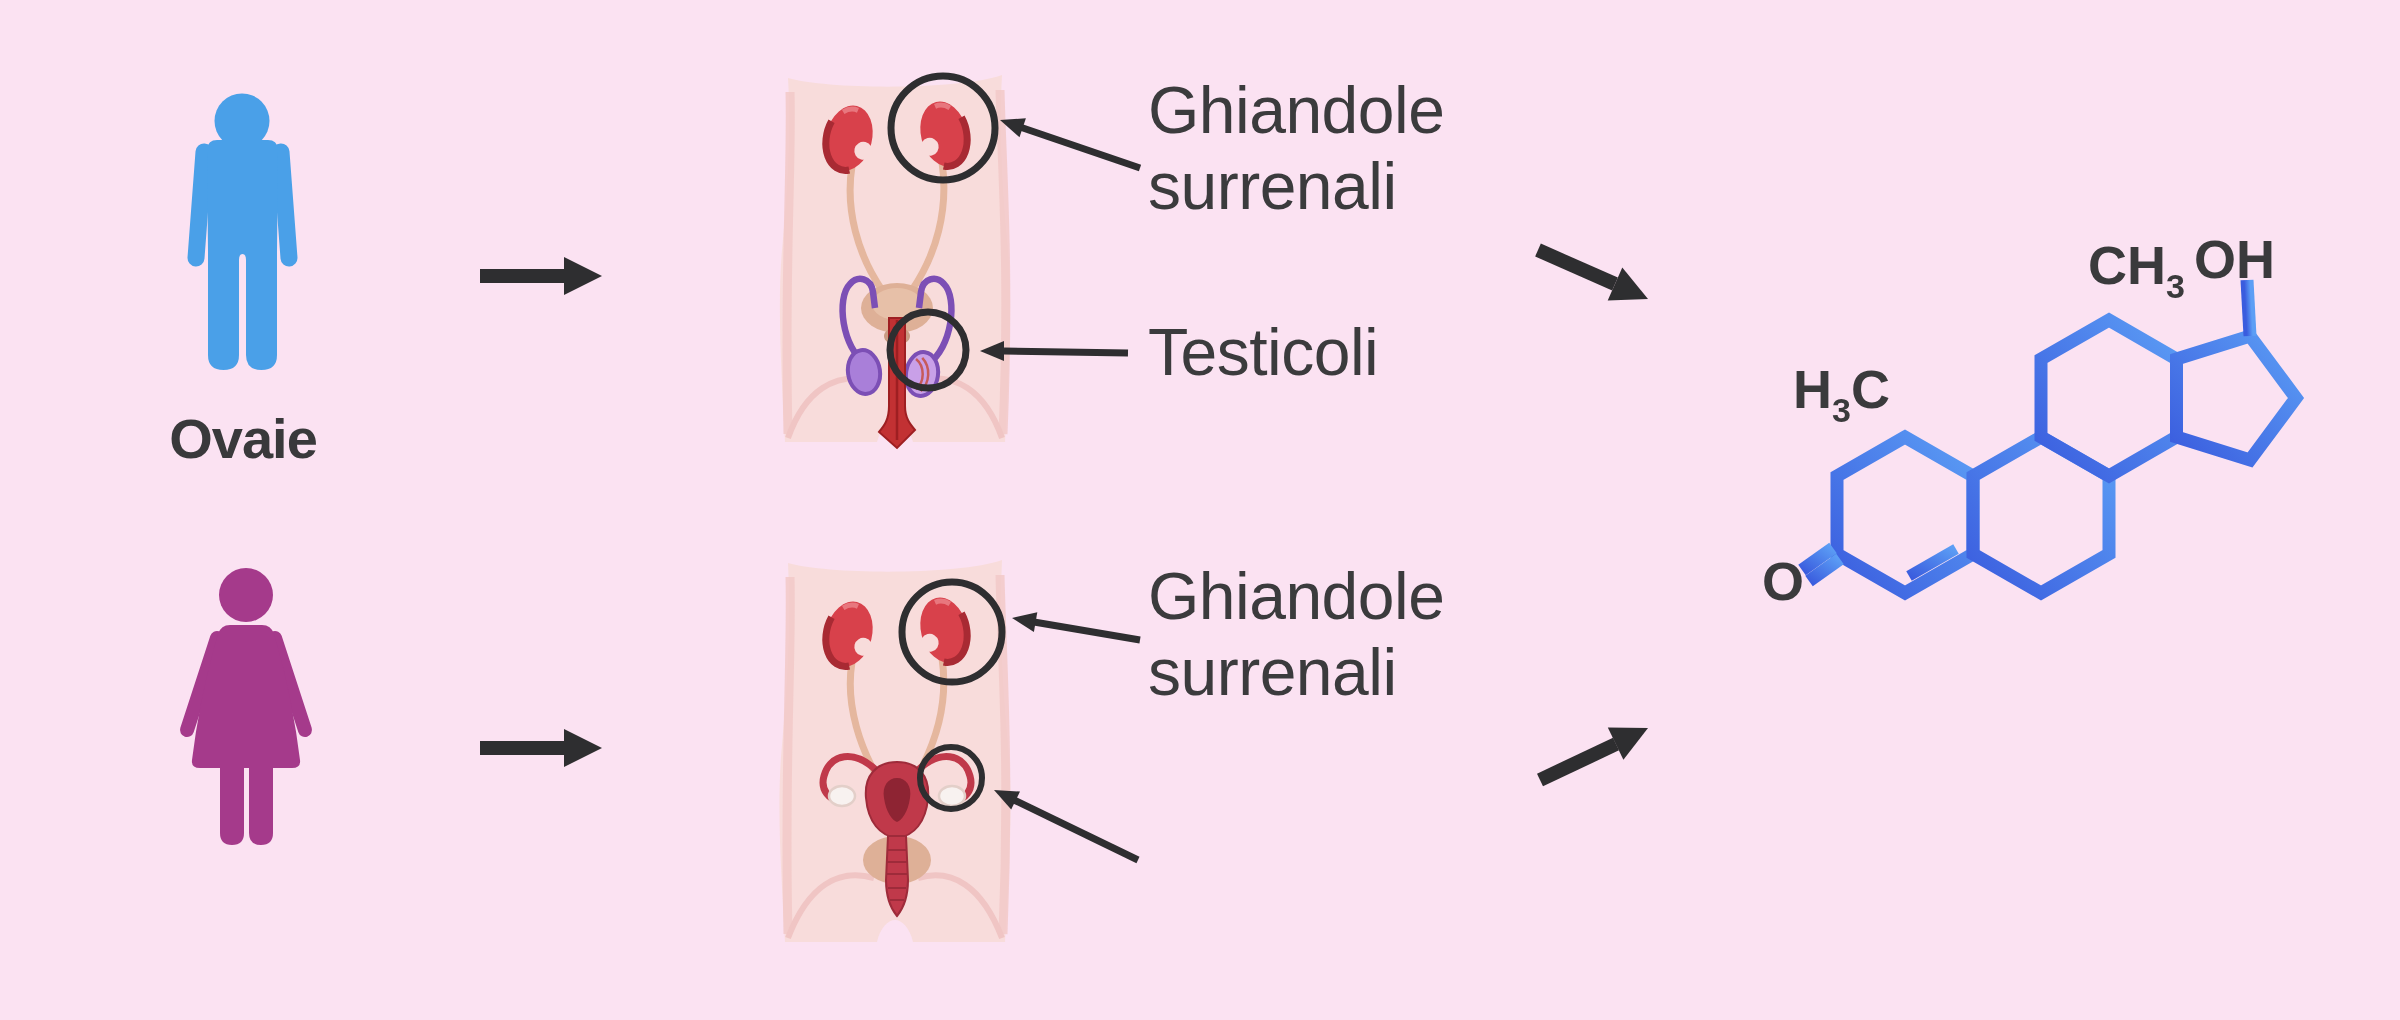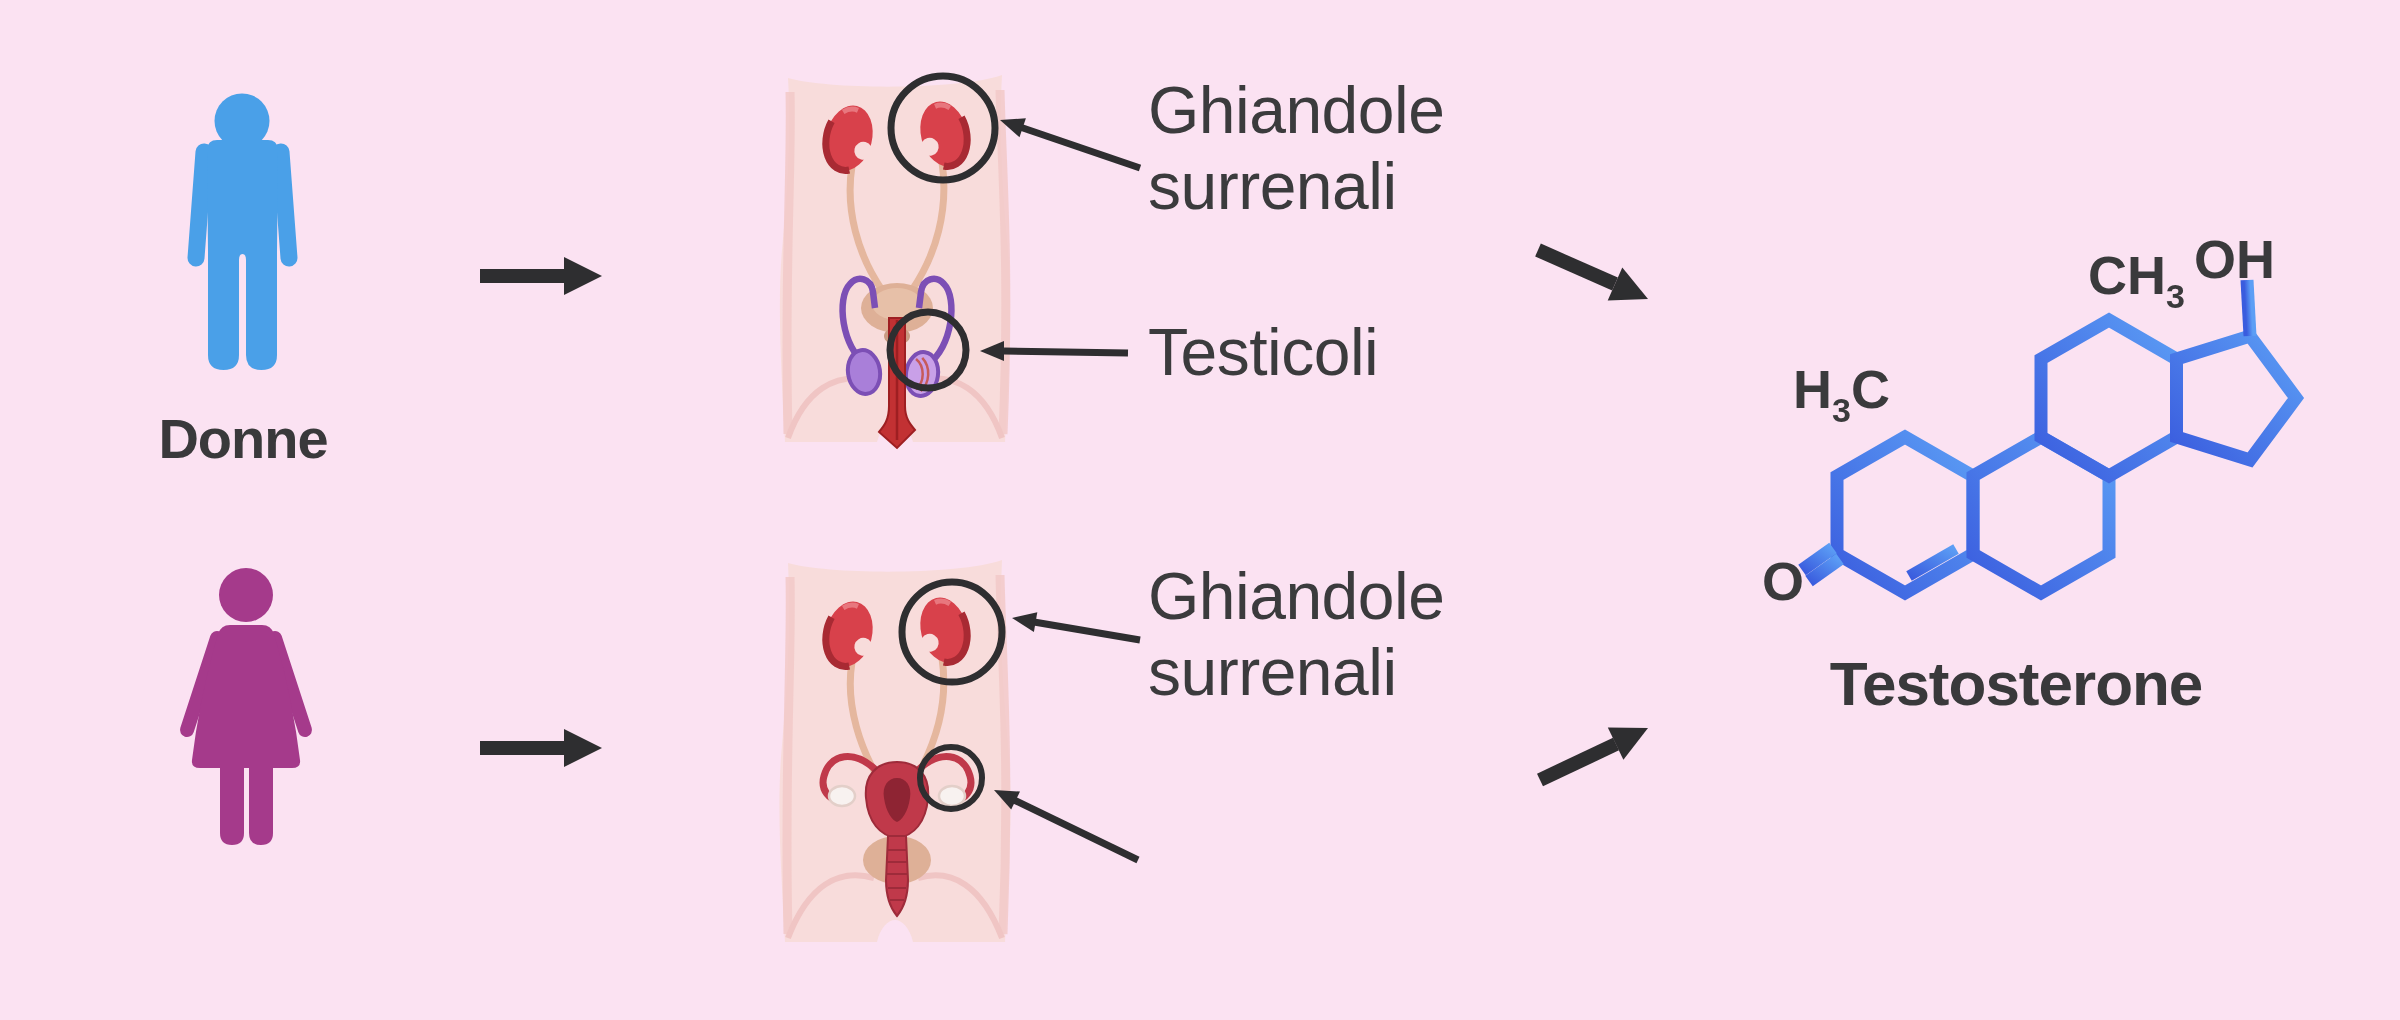--- a/index.html
+++ b/index.html
@@ -33,21 +33,21 @@
     <g fill="#4AA0E8" stroke="none">
       <circle cx="62" cy="33" r="27.5"></circle>
       <path d="M 24 64 L 16 170" fill="none" stroke="#4AA0E8" stroke-width="17" stroke-linecap="round"></path>
       <path d="M 101 64 L 109 170" fill="none" stroke="#4AA0E8" stroke-width="17" stroke-linecap="round"></path>
       <path d="M 37 52 L 88 52 Q 97 52 98 61 L 97 164 L 97 267
                Q 97 282 81.5 282 Q 66 282 66 267 L 66 172
                Q 66 166 62.5 166 Q 59 166 59 172 L 59 267
                Q 59 282 43.5 282 Q 28 282 28 267 L 28 164 L 27 61 Q 28 52 37 52 Z"></path>
     </g>
   </svg>
-  <div class="abs fig-label" style="left:113px;top:406px">Donne</div>
+  <div class="abs fig-label" style="left:113px;top:406px">Ovaie</div>
 
   <svg class="abs" style="left:175px;top:568px" width="142" height="285" viewBox="0 0 142 285">
     <g fill="#A53A8B" stroke="none">
       <circle cx="71" cy="27" r="27"></circle>
       <path d="M 42 70 L 12 162" fill="none" stroke="#A53A8B" stroke-width="14" stroke-linecap="round"></path>
       <path d="M 100 70 L 130 162" fill="none" stroke="#A53A8B" stroke-width="14" stroke-linecap="round"></path>
       <path d="M 55 57 L 87 57 Q 96 57 99 66 L 103 80
                Q 118 135 125 192 Q 126 200 117 200 L 25 200
                Q 16 200 17 192 Q 24 135 39 80 L 43 66 Q 46 57 55 57 Z"></path>
       <path d="M 45 200 L 69 200 L 69 265 Q 69 277 57 277 Q 45 277 45 265 Z"></path>
@@ -186,28 +186,27 @@
       <line x1="495" y1="121" x2="492" y2="65"></line>
     </g>
   </svg>
 
   <div class="abs mol-label" style="left:1762px;top:550px">
     <span>O</span>
   </div>
   <div class="abs mol-label" style="left:1793px;top:358px">
     <span>H</span><span class="sub">3</span><span>C</span>
   </div>
-  <div class="abs mol-label" style="left:2088px;top:244px">
+  <div class="abs mol-label" style="left:2088px;top:234px">
     <span>CH</span><span class="sub">3</span>
   </div>
   <div class="abs mol-label" style="left:2194px;top:228px">
     <span>OH</span>
   </div>
 
-  <div class="abs mol-name" style="left:1806px;top:648px">Testosterone</div>
 
   <svg class="abs" style="left:0;top:0" width="2400" height="1020" viewBox="0 0 2400 1020">
     <g fill="#2E2E30" stroke="#2E2E30">
 
       <g>
         <line x1="480" y1="276" x2="568" y2="276" stroke-width="14"></line>
         <polygon points="602,276 564,257 564,295" stroke="none"></polygon>
       </g>
 
       <g>

